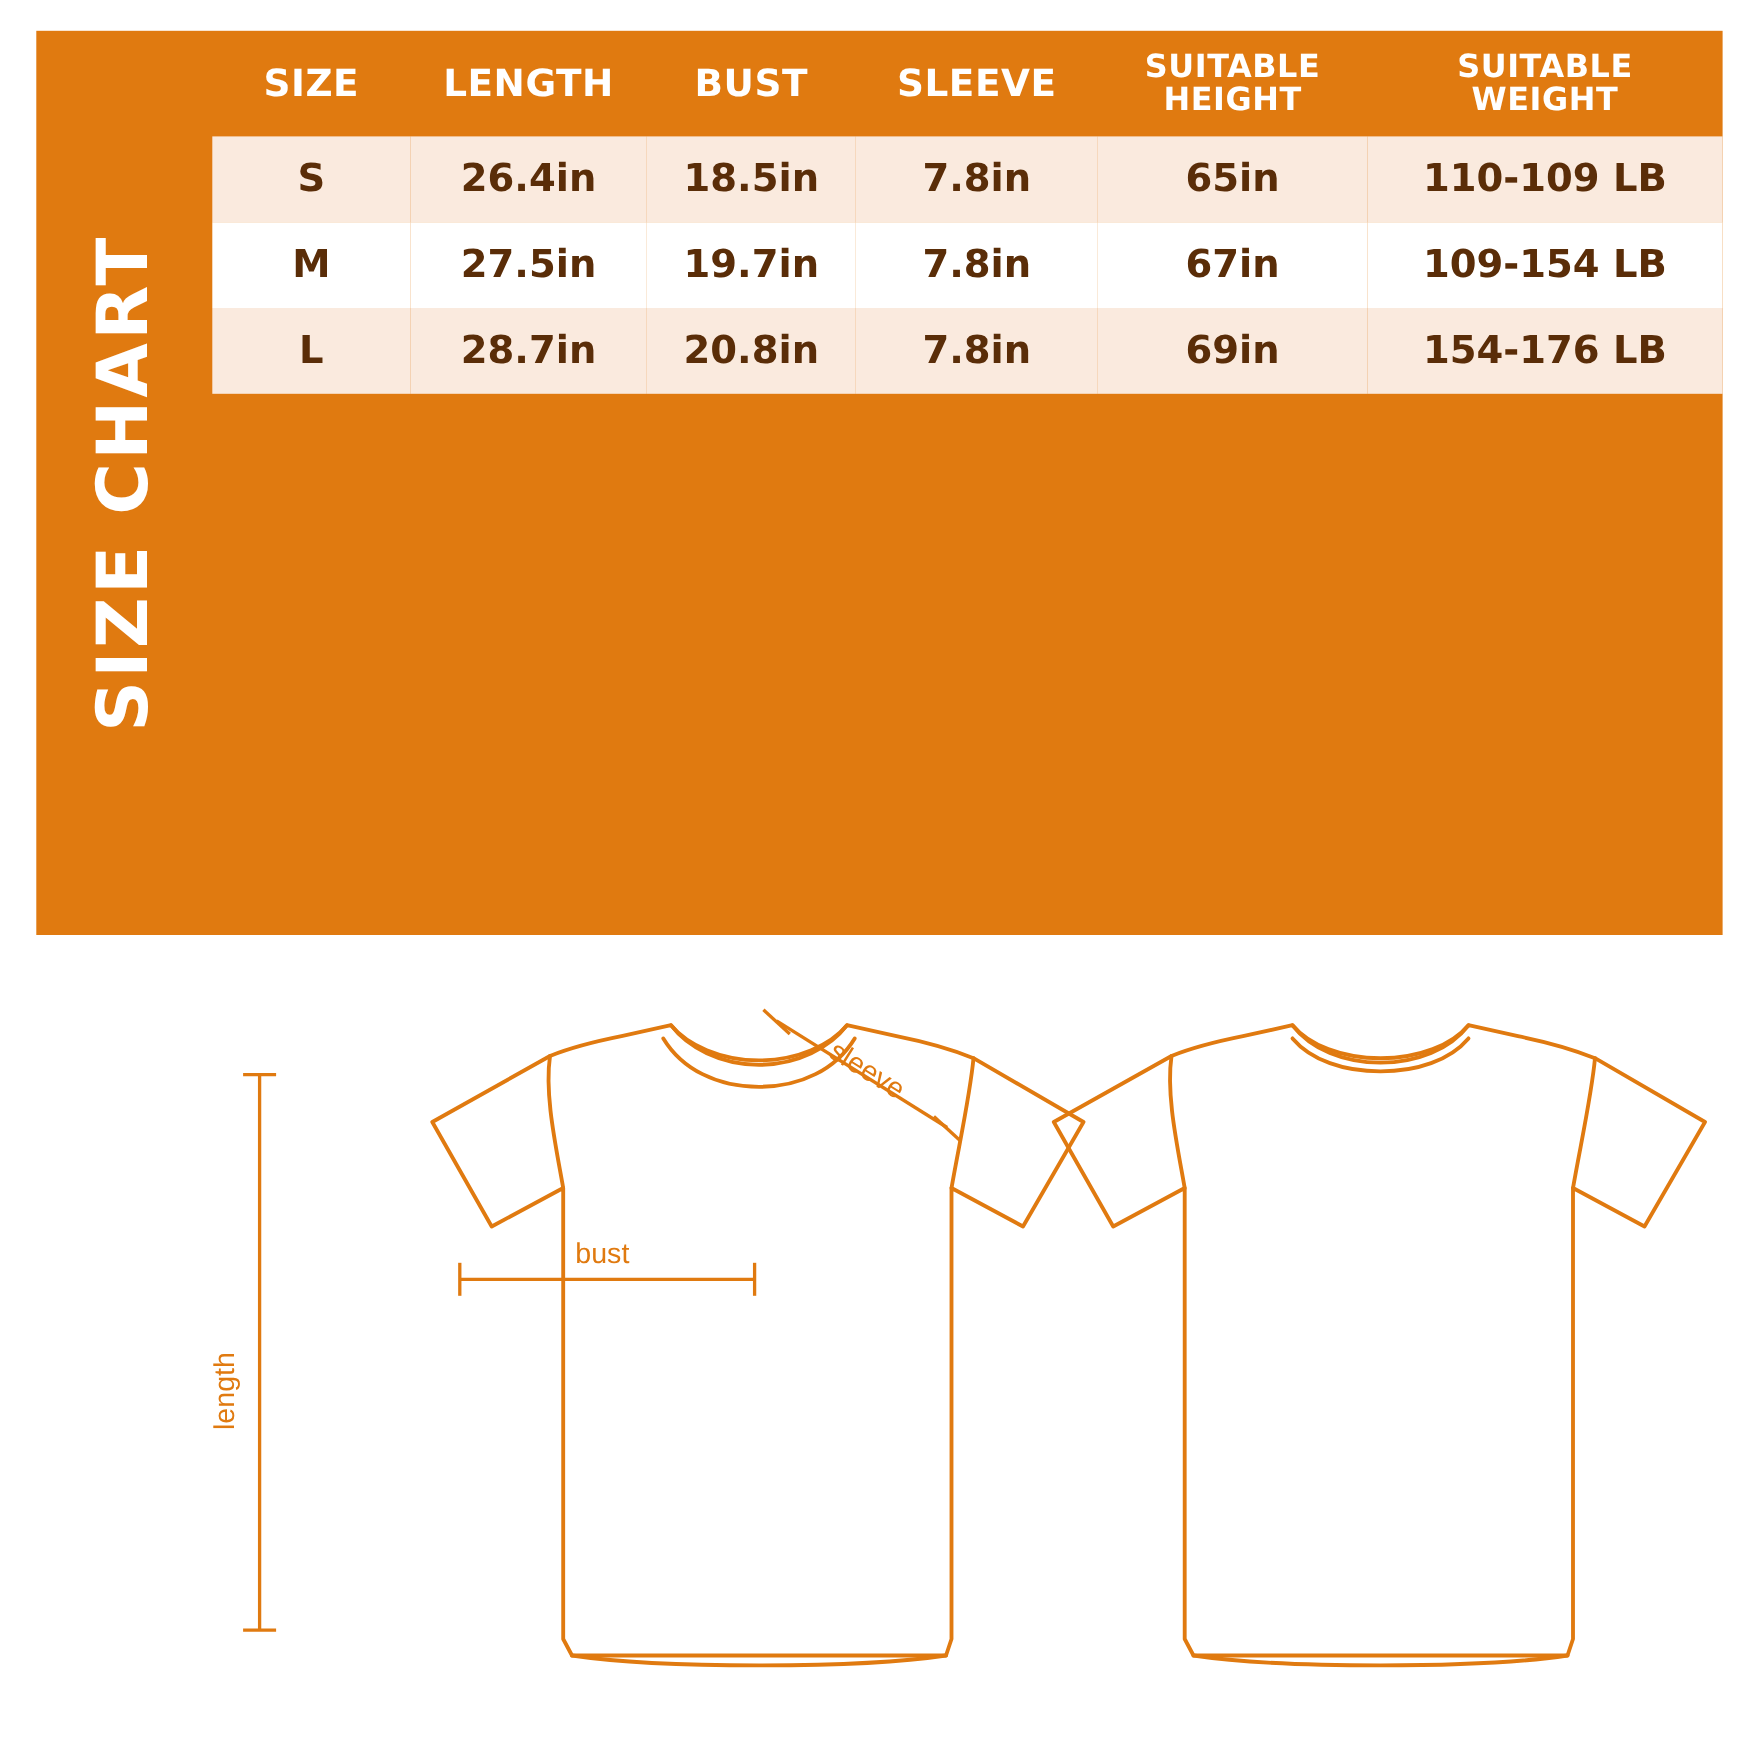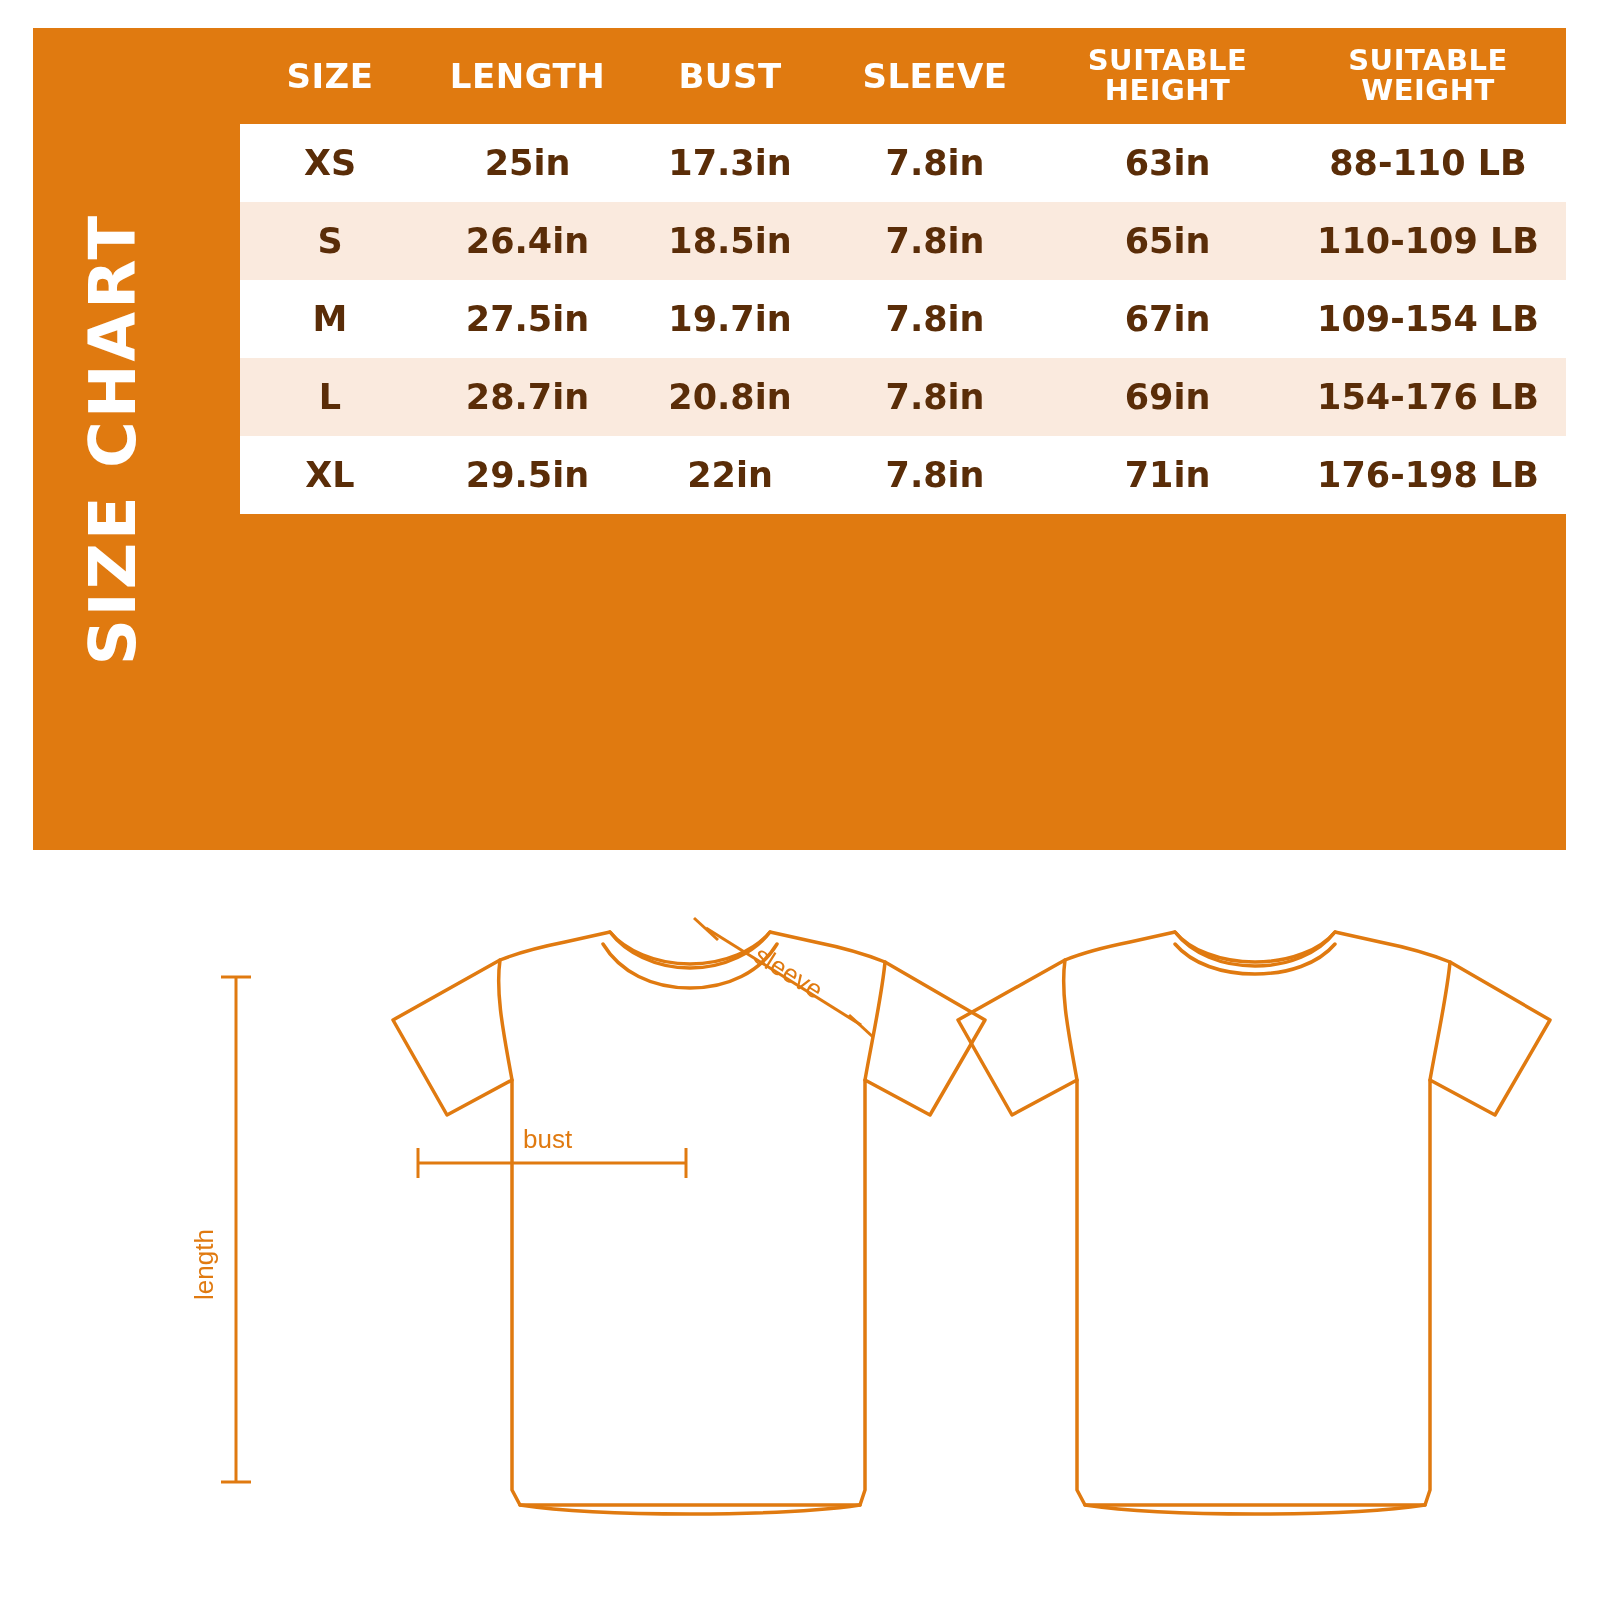--- a/index.html
+++ b/index.html
@@ -39,21 +39,20 @@
     color: #ffffff;
     font-size: 64px;
     font-weight: bold;
     letter-spacing: 3px;
     font-family: "DejaVu Sans", sans-serif;
   }
   .table-col {
     flex: 1 1 auto;
     display: flex;
     flex-direction: column;
-    margin-left: 47px;
   }
   table.size-table {
     border-collapse: collapse;
     width: 100%;
     table-layout: fixed;
   }
   table.size-table th {
     color: #ffffff;
     font-size: 34px;
     font-weight: bold;
@@ -127,28 +126,20 @@
           </th>
           <th>
             <div class="two-line">
               <div>SUITABLE</div>
               <div>WEIGHT</div>
             </div>
           </th>
         </tr>
       </thead>
       <tbody>
-        <tr class="odd">
-          <td>XS</td>
-          <td>25in</td>
-          <td>17.3in</td>
-          <td>7.8in</td>
-          <td>63in</td>
-          <td>88-110 LB</td>
-        </tr>
         <tr class="even">
           <td>S</td>
           <td>26.4in</td>
           <td>18.5in</td>
           <td>7.8in</td>
           <td>65in</td>
           <td>110-109 LB</td>
         </tr>
         <tr class="odd">
           <td>M</td>
@@ -158,28 +149,20 @@
           <td>67in</td>
           <td>109-154 LB</td>
         </tr>
         <tr class="even">
           <td>L</td>
           <td>28.7in</td>
           <td>20.8in</td>
           <td>7.8in</td>
           <td>69in</td>
           <td>154-176 LB</td>
-        </tr>
-        <tr class="odd">
-          <td>XL</td>
-          <td>29.5in</td>
-          <td>22in</td>
-          <td>7.8in</td>
-          <td>71in</td>
-          <td>176-198 LB</td>
         </tr>
       </tbody>
     </table>
   </div>
 </div>
 
 <div class="diagram">
   <svg width="1600" height="700" viewBox="0 0 1600 700" xmlns="http://www.w3.org/2000/svg">
 
     <g fill="none" stroke="#e07a10" stroke-width="3.5" stroke-linejoin="round" stroke-linecap="round">

